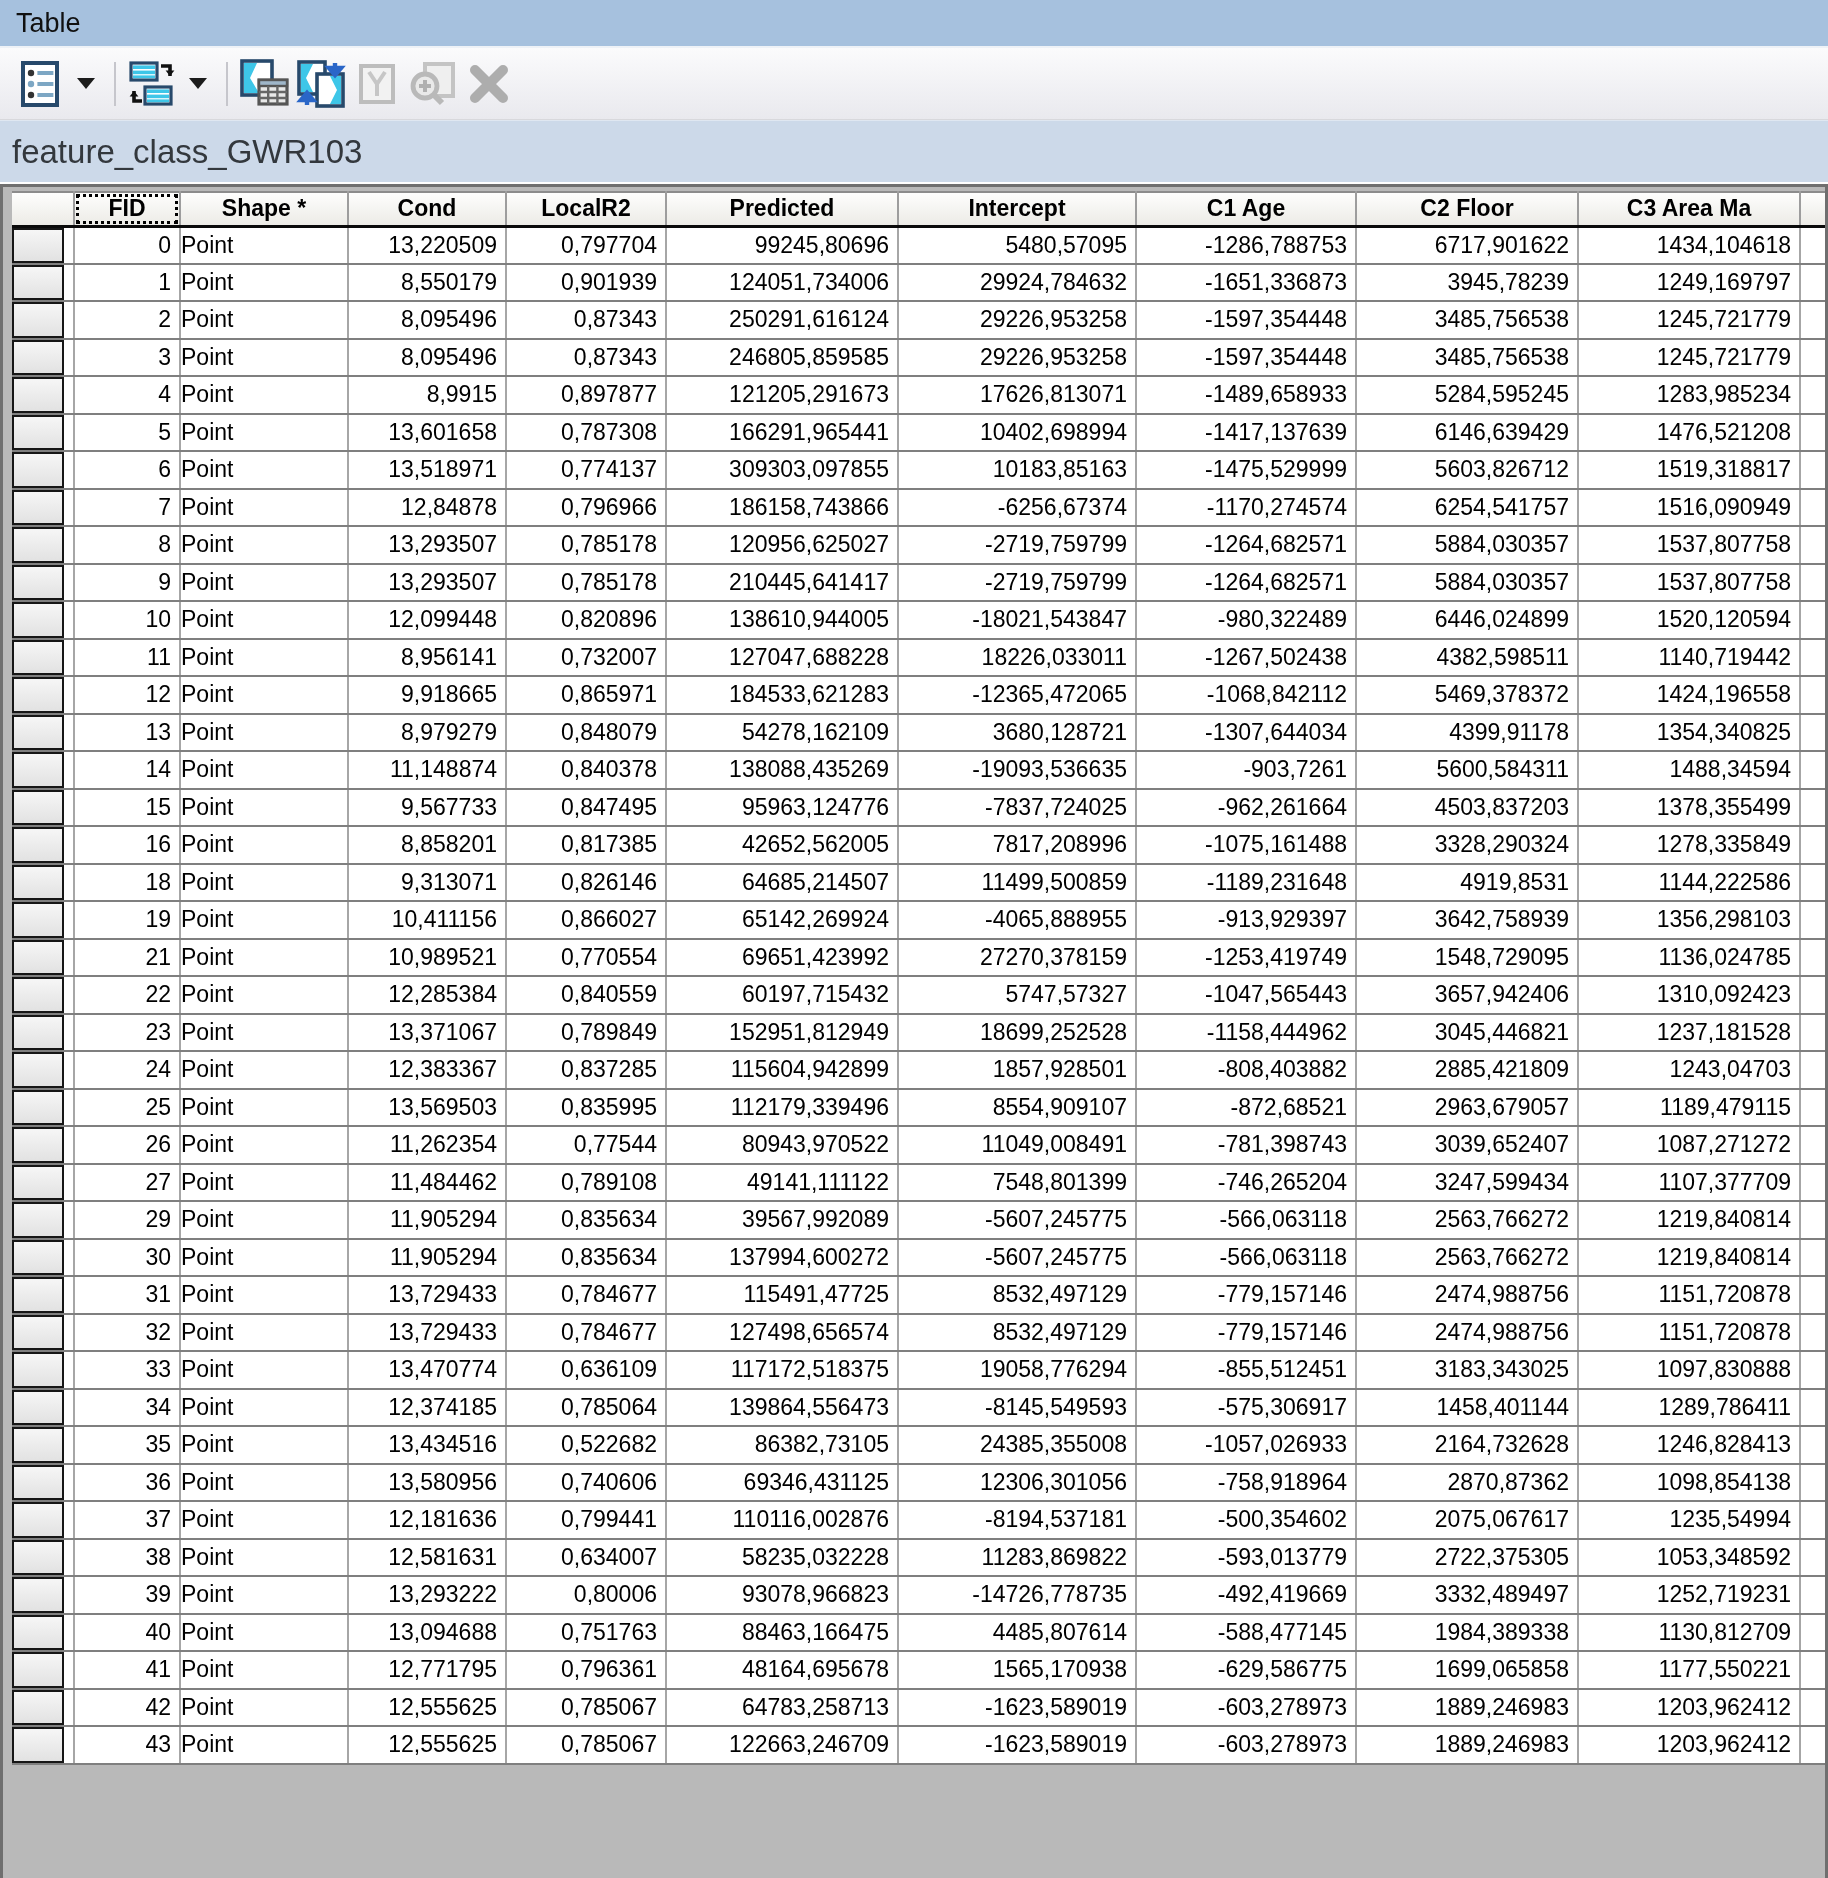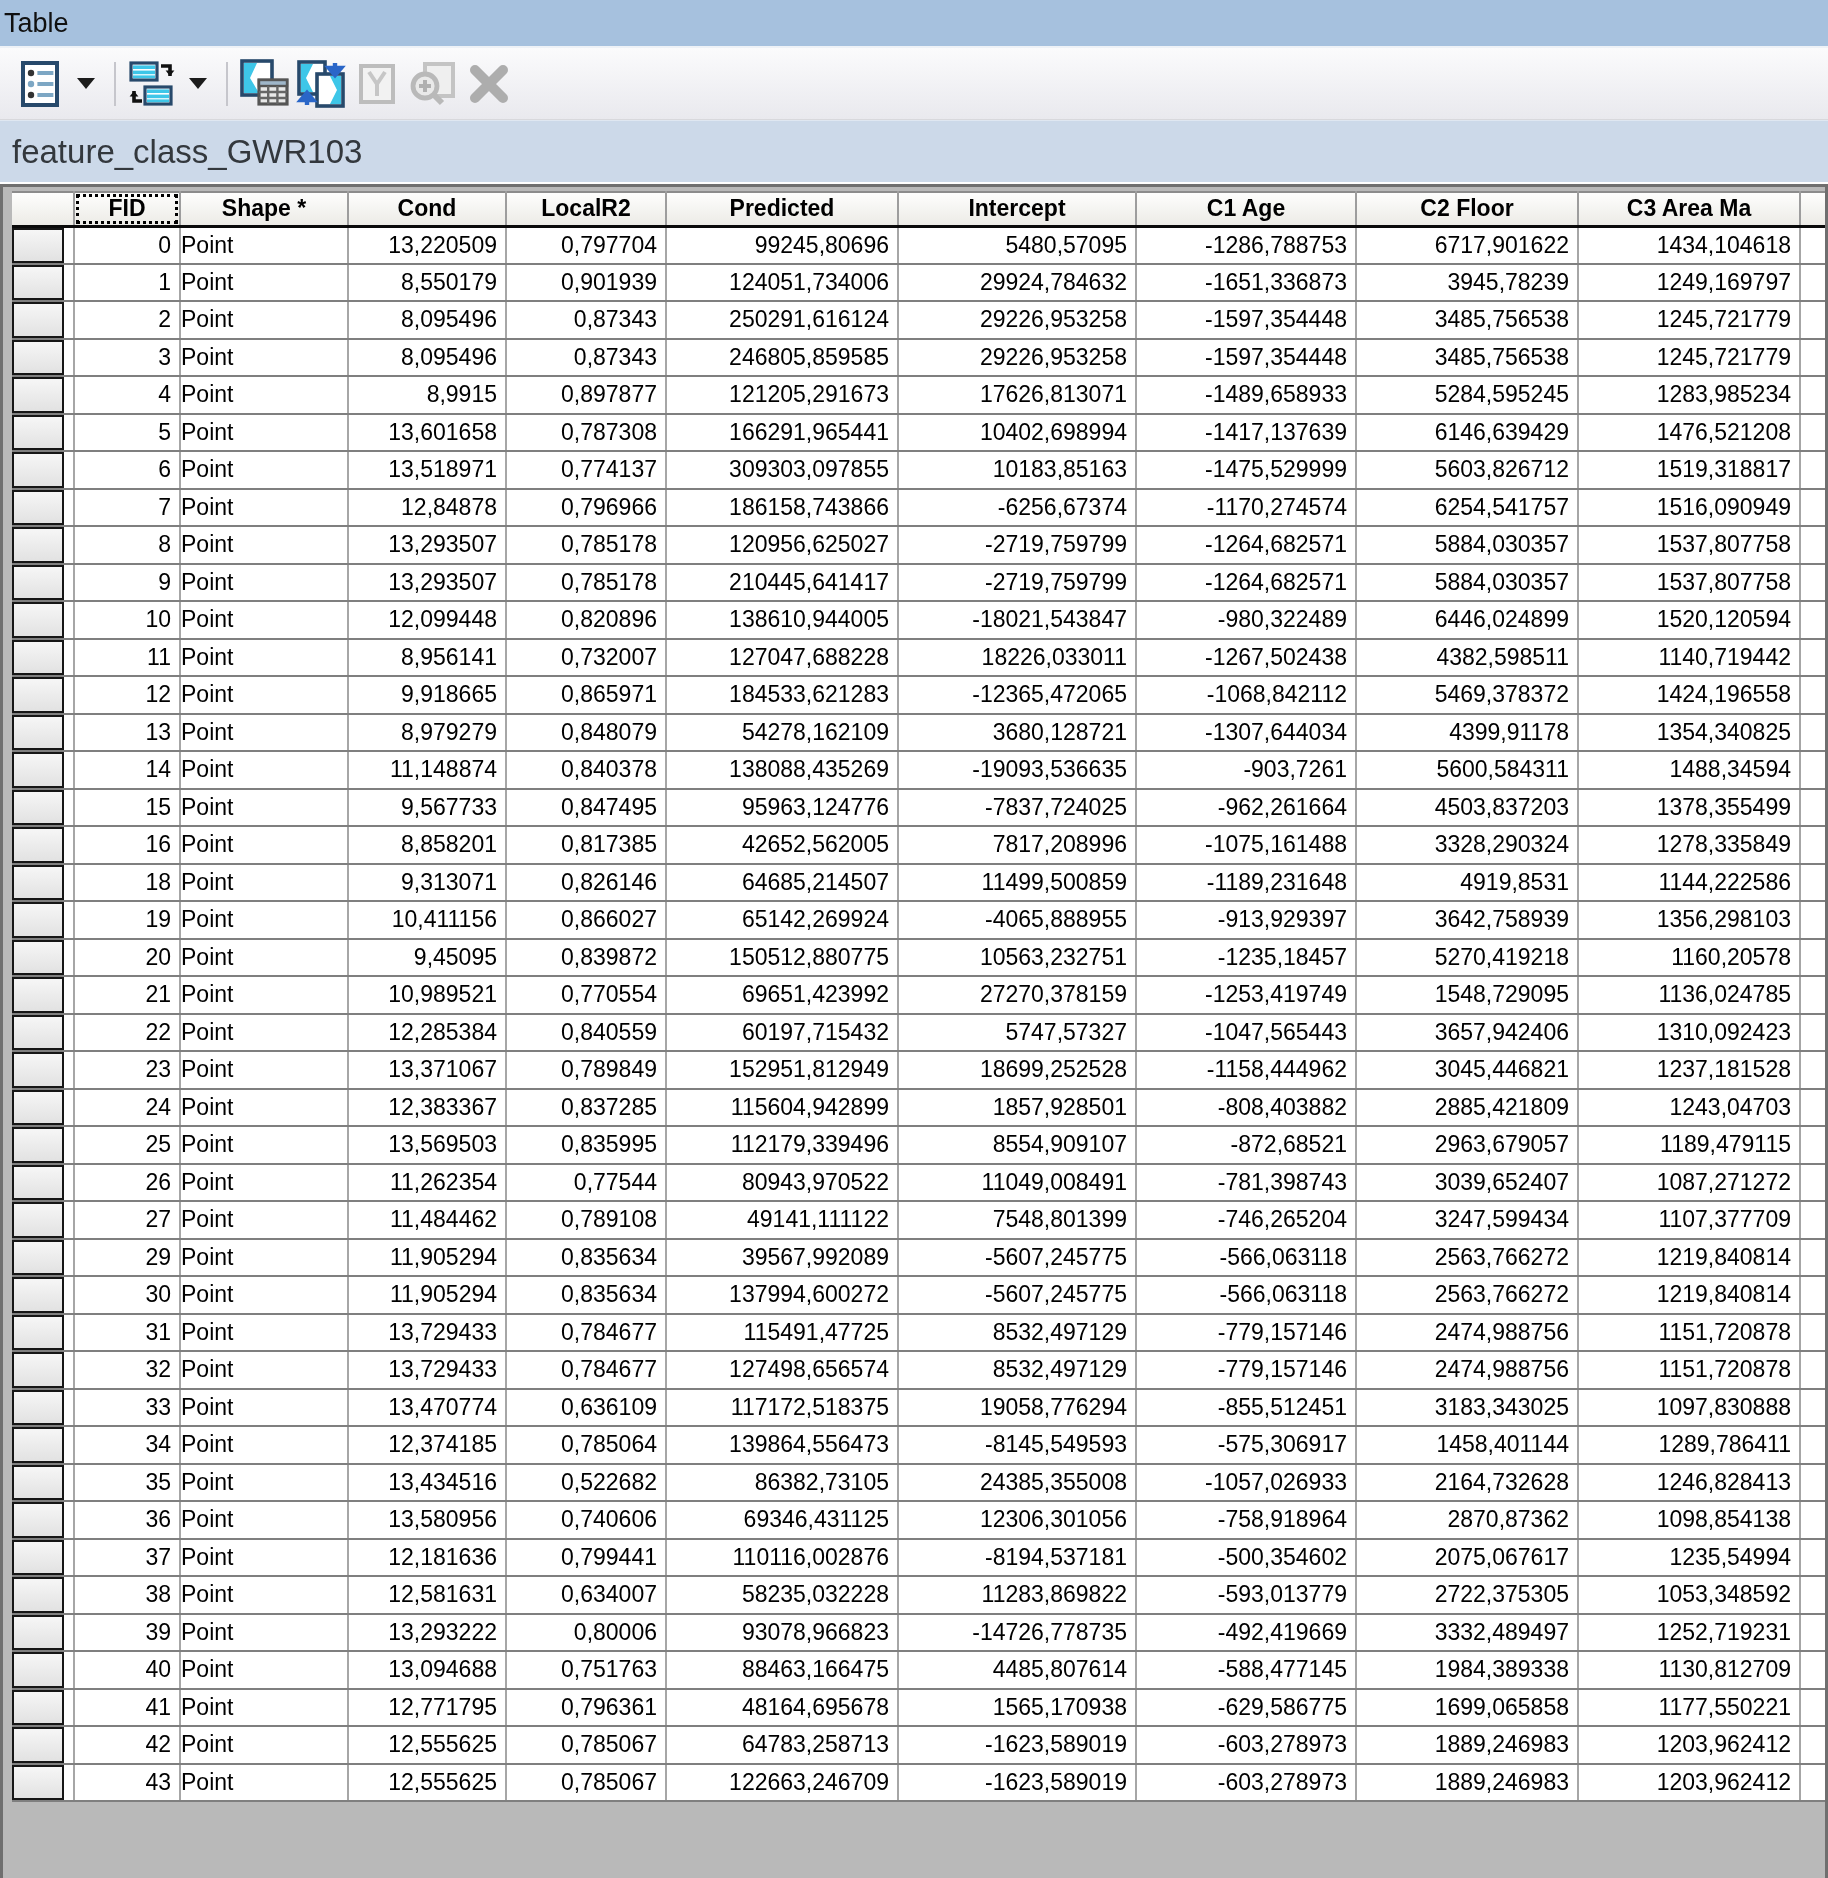--- a/index.html
+++ b/index.html
@@ -4,21 +4,21 @@
 <style>
   html,body{margin:0;padding:0;}
   body{
     width:1828px;height:1878px;overflow:hidden;position:relative;
     font-family:"Liberation Sans","DejaVu Sans",sans-serif;
     background:#ffffff;
   }
   
   .titlebar{
     height:48px;background:#a6c1de;border-bottom:2px solid #eef2f7;
-    display:flex;align-items:center;padding-left:4px;box-sizing:border-box;
+    display:flex;align-items:center;padding-left:16px;box-sizing:border-box;
   }
   .titlebar .title{font-size:27px;color:#101010;}
   .toolbar{
     height:72px;background:linear-gradient(#fbfbfc,#e9e9ee);
     display:flex;align-items:center;padding-left:14px;box-sizing:border-box;
     border-bottom:1px solid #d8d8dc;
   }
   .tbtn{
     width:52px;height:56px;display:flex;align-items:center;justify-content:center;
     margin-right:2px;border:1px solid transparent;border-radius:3px;
@@ -474,35 +474,20 @@
           <td class="num">-4065,888955</td>
           <td class="num">-913,929397</td>
           <td class="num">3642,758939</td>
           <td class="num">1356,298103</td>
           <td class="filler"></td>
         </tr>
         <tr>
           <td class="sel-cell">
             <div class="sel-box"></div>
           </td>
-          <td class="num">20</td>
-          <td class="left">Point</td>
-          <td class="num">9,45095</td>
-          <td class="num">0,839872</td>
-          <td class="num">150512,880775</td>
-          <td class="num">10563,232751</td>
-          <td class="num">-1235,18457</td>
-          <td class="num">5270,419218</td>
-          <td class="num">1160,20578</td>
-          <td class="filler"></td>
-        </tr>
-        <tr>
-          <td class="sel-cell">
-            <div class="sel-box"></div>
-          </td>
           <td class="num">21</td>
           <td class="left">Point</td>
           <td class="num">10,989521</td>
           <td class="num">0,770554</td>
           <td class="num">69651,423992</td>
           <td class="num">27270,378159</td>
           <td class="num">-1253,419749</td>
           <td class="num">1548,729095</td>
           <td class="num">1136,024785</td>
           <td class="filler"></td>

